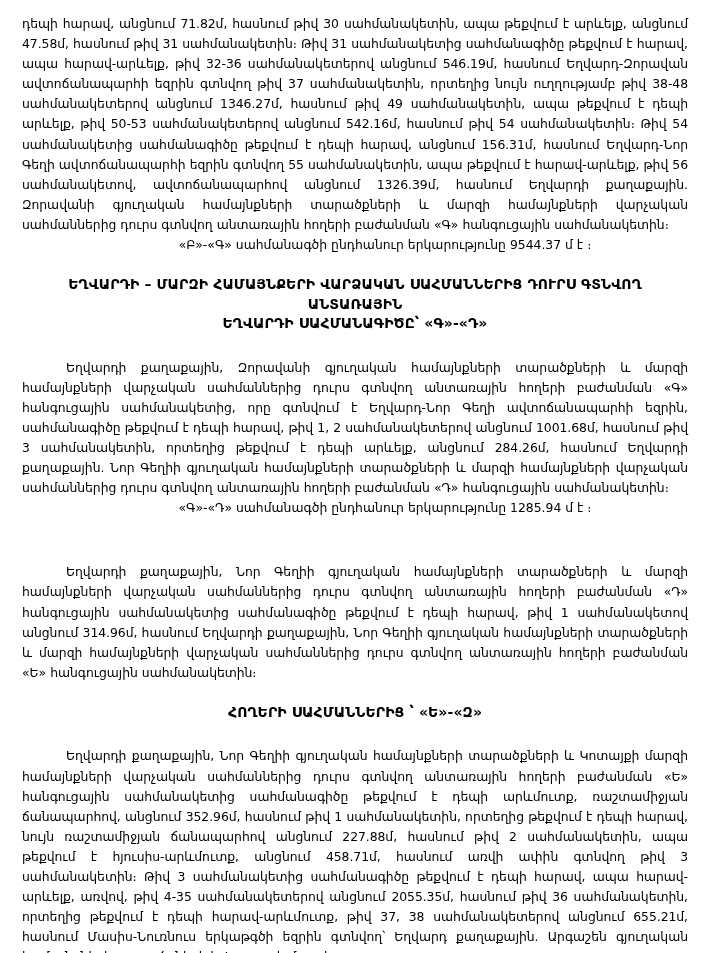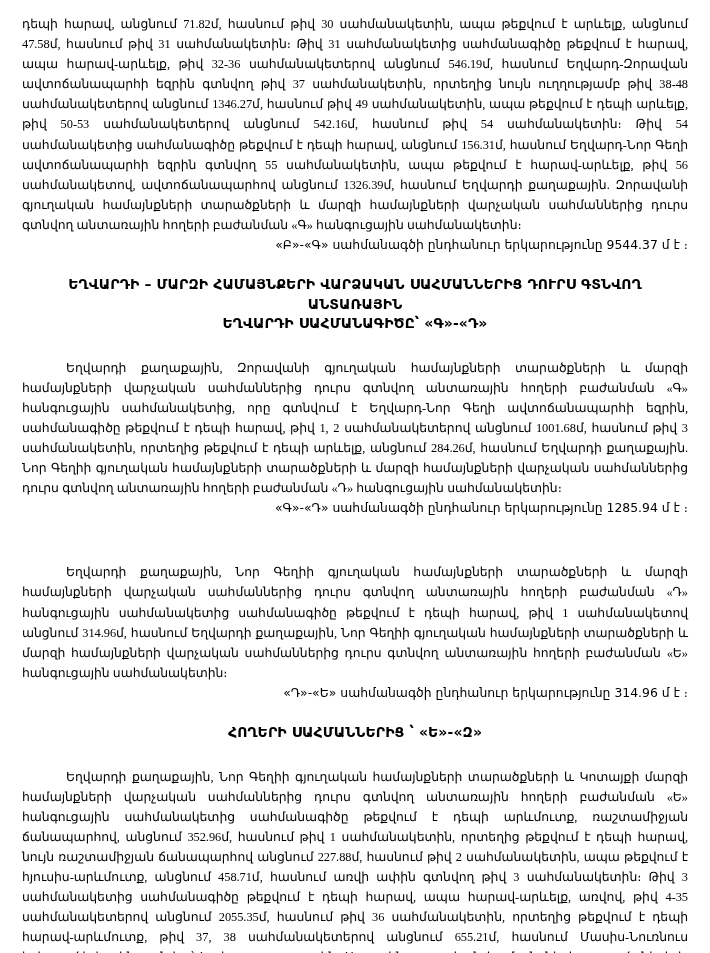--- a/index.html
+++ b/index.html
@@ -23,33 +23,32 @@
     position: relative;
   }
   .para {
     font-size: 12.4px;
     line-height: 20.1px;
     text-align: justify;
     text-justify: inter-word;
     margin: 0;
     word-spacing: 0.2px;
     letter-spacing: -0.05px;
-    font-family: Liberation Serif, serif;
   }
   .para.indent {
     text-indent: 44px;
   }
   .para.cont {
     text-indent: 0;
   }
   .summary {
     font-size: 12.4px;
     line-height: 20.1px;
     margin: 0;
-    text-align: right;
+    text-align: center;
     padding-left: 60px;
   }
   .heading {
     font-size: 14px;
     line-height: 19.5px;
     font-weight: bold;
     text-align: center;
     margin: 0;
     letter-spacing: 0.1px;
   }
@@ -76,21 +75,20 @@
 
   <p class="summary">«Գ»-«Դ» սահմանագծի ընդհանուր երկարությունը 1285.94 մ է ։</p>
 
   <div class="spacer-md"></div>
 
 
   <div class="spacer-lg"></div>
 
   <p class="para indent">Եղվարդի  քաղաքային, Նոր Գեղիի գյուղական համայնքների տարածքների և մարզի համայնքների վարչական սահմաններից դուրս գտնվող անտառային հողերի բաժանման «Դ» հանգուցային սահմանակետից սահմանագիծը թեքվում է դեպի հարավ, թիվ 1 սահմանակետով անցնում 314.96մ, հասնում Եղվարդի  քաղաքային, Նոր Գեղիի գյուղական համայնքների տարածքների և մարզի համայնքների վարչական սահմաններից դուրս գտնվող անտառային հողերի բաժանման «Ե» հանգուցային սահմանակետին։</p>
 
-  <p class="summary">«Դ»-«Ե» սահմանագծի ընդհանուր երկարությունը 314.96 մ է ։</p>
 
   <div class="spacer-md"></div>
 
   <h2 class="heading">ՀՈՂԵՐԻ  ՍԱՀՄԱՆՆԵՐԻՑ ՝ «Ե»-«Զ»</h2>
 
   <div class="spacer-lg"></div>
 
   <p class="para indent">Եղվարդի քաղաքային, Նոր Գեղիի գյուղական համայնքների տարածքների և Կոտայքի մարզի համայնքների վարչական սահմաններից դուրս գտնվող անտառային հողերի բաժանման «Ե» հանգուցային սահմանակետից սահմանագիծը թեքվում է դեպի արևմուտք, ռաշտամիջյան ճանապարհով, անցնում 352.96մ, հասնում թիվ 1 սահմանակետին, որտեղից թեքվում է դեպի հարավ, նույն ռաշտամիջյան ճանապարհով անցնում 227.88մ, հասնում թիվ 2 սահմանակետին, ապա թեքվում է հյուսիս-արևմուտք, անցնում 458.71մ, հասնում առվի ափին գտնվող թիվ 3 սահմանակետին։ Թիվ 3 սահմանակետից սահմանագիծը թեքվում է դեպի հարավ, ապա հարավ-արևելք, առվով, թիվ 4-35 սահմանակետերով անցնում 2055.35մ, հասնում թիվ 36 սահմանակետին, որտեղից թեքվում է դեպի հարավ-արևմուտք, թիվ 37, 38 սահմանակետերով անցնում 655.21մ, հասնում Մասիս-Նուռնուս երկաթգծի եզրին գտնվող՝ Եղվարդ քաղաքային. Արգաշեն գյուղական համայնքների տարածքների և Կոտայքի  մարզի</p>
 
 </div>

